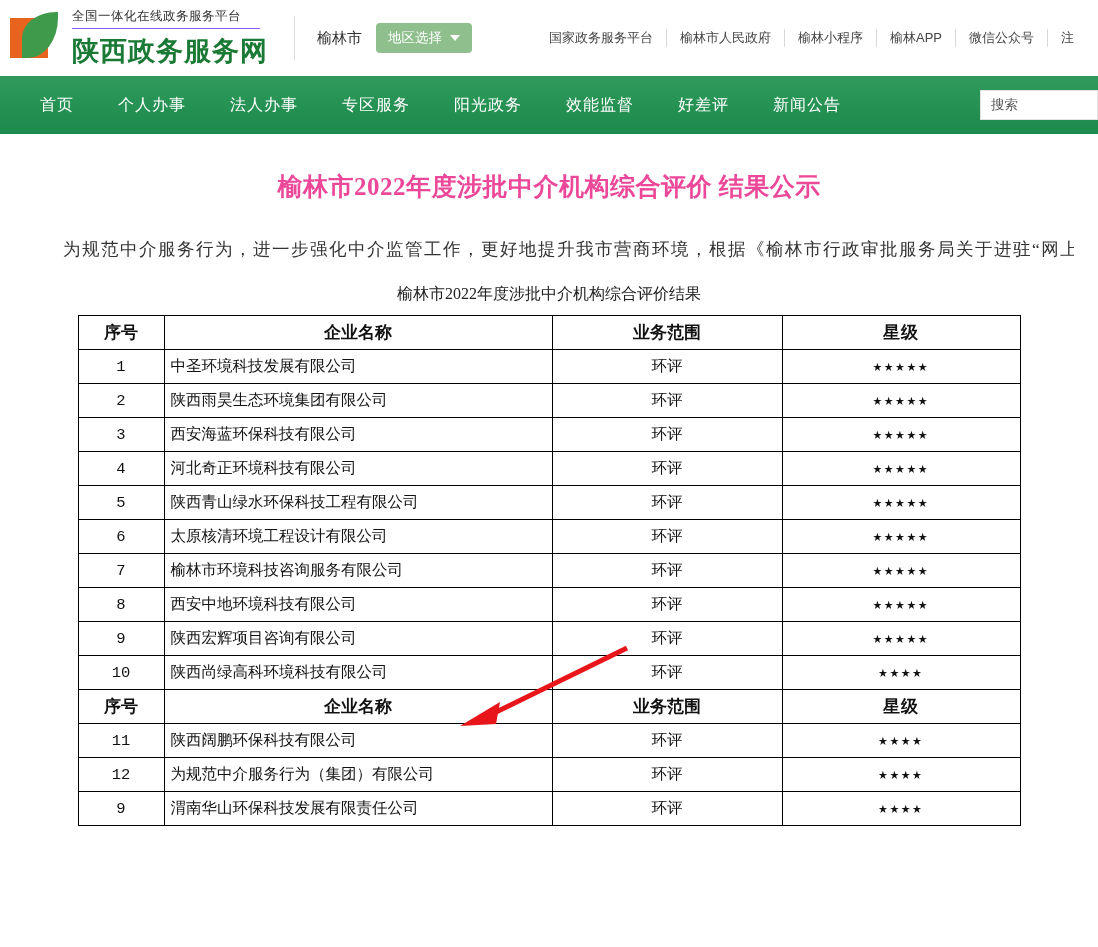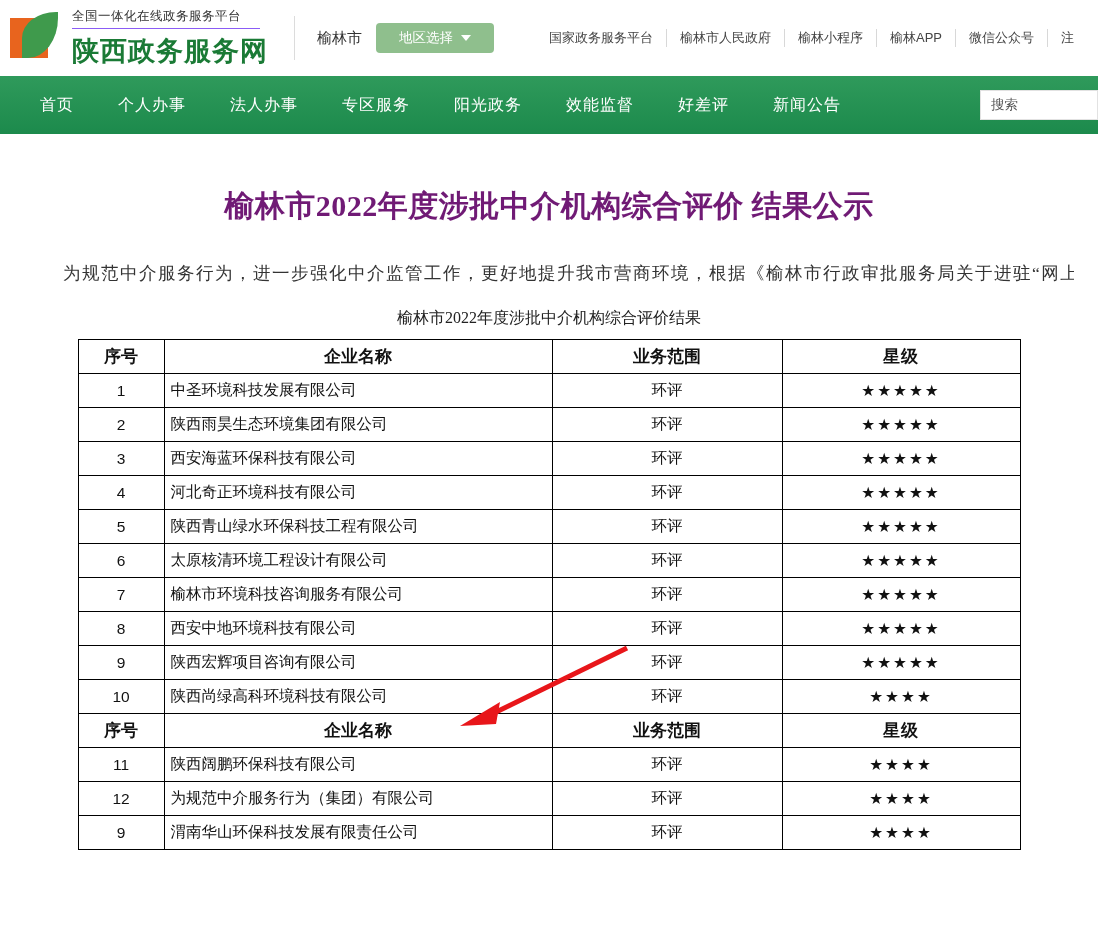--- a/index.html
+++ b/index.html
@@ -68,21 +68,21 @@
   }
   .city-name {
     font-size: 15px;
     color: #333;
     margin-right: 14px;
   }
   .region-select {
     background: #8fbf8d;
     color: #fff;
     font-size: 13.5px;
-    padding: 6px 23px;
+    padding: 6px 12px;
     border-radius: 4px;
     display: inline-flex;
     align-items: center;
     gap: 8px;
     cursor: pointer;
   }
   .caret-down {
     width: 0; height: 0;
     border-left: 5px solid transparent;
     border-right: 5px solid transparent;
@@ -141,24 +141,24 @@
   
   .content {
     padding: 0 24px;
     background: #fff;
     height: 813px;
     overflow: hidden;
     position: relative;
   }
   .doc-title {
     text-align: center;
-    font-size: 30px;
+    font-size: 25px;
     font-weight: bold;
-    color: #701a75;
-    padding: 52px 0 0 0;
+    color: #ec4899;
+    padding: 36px 0 0 0;
     font-family: "Liberation Serif", serif;
     letter-spacing: .5px;
   }
   .para {
     font-size: 17.5px;
     color: #333;
     line-height: 41px;
     font-family: "Liberation Serif", serif;
     text-align: justify;
     padding: 26px 4px 0 4px;
@@ -177,21 +177,21 @@
   table.result {
     border-collapse: collapse;
     margin: 0 auto;
     width: 942px;
     table-layout: fixed;
   }
   table.result td, table.result th {
     border: 1px solid #000;
     height: 34px;
     font-size: 15.5px;
-    font-family: Liberation Sans, sans-serif;
+    font-family: Liberation Mono, monospace;
     color: #111;
     padding: 0 6px;
   }
   table.result th {
     font-weight: bold;
     font-size: 17px;
     text-align: center;
   }
   .col-no   { width: 86px;  text-align: center; }
   .col-name { width: 388px; text-align: left; padding-left: 12px; }

